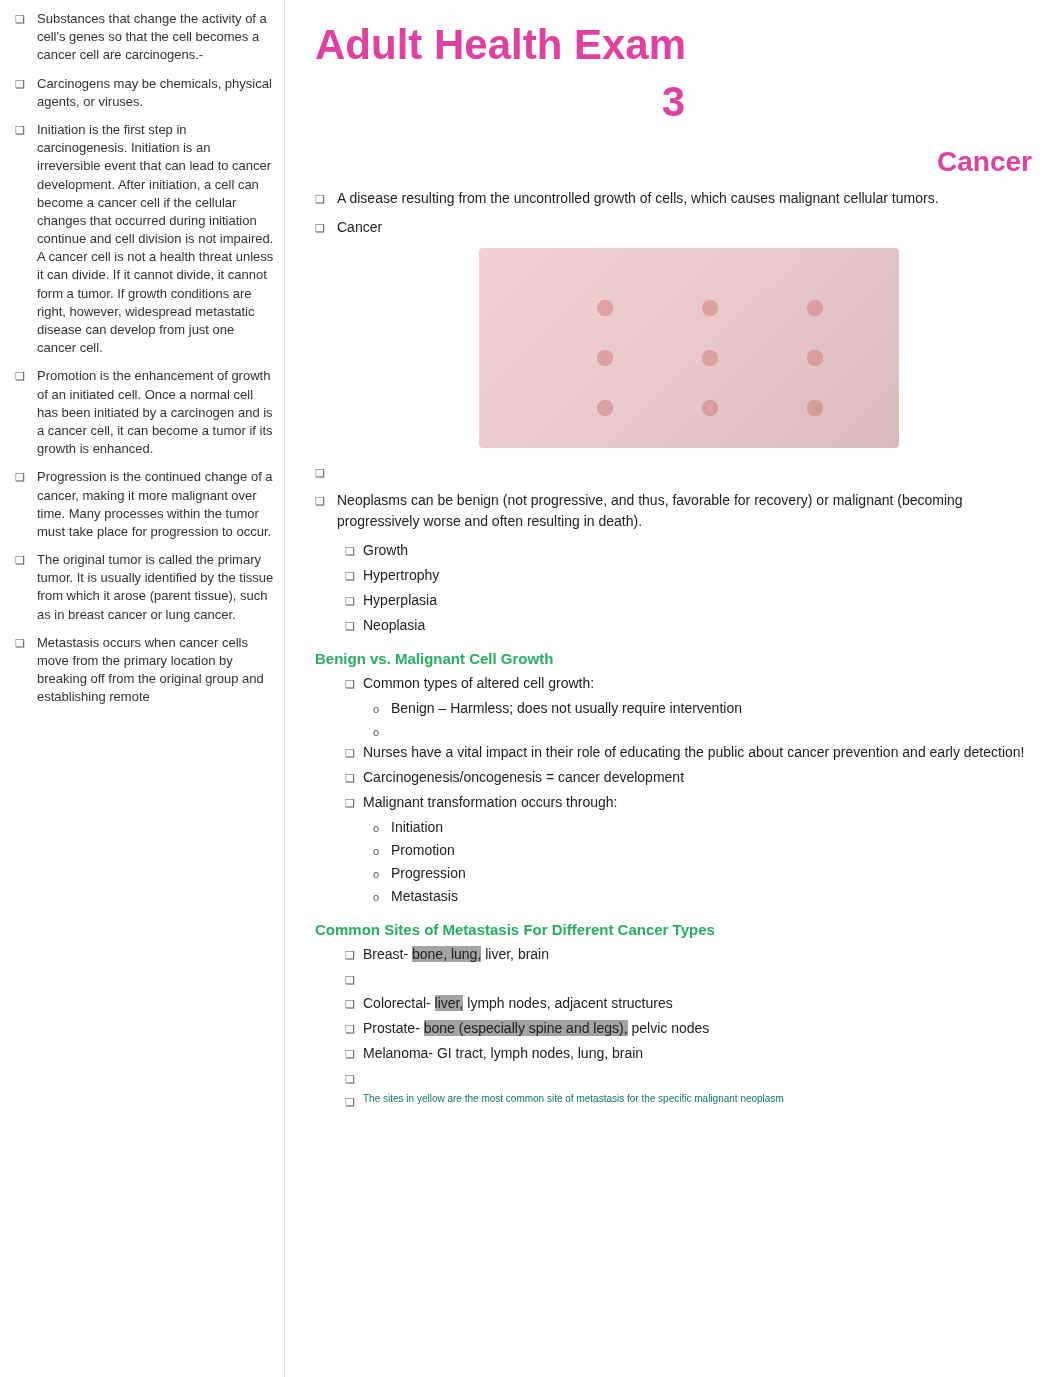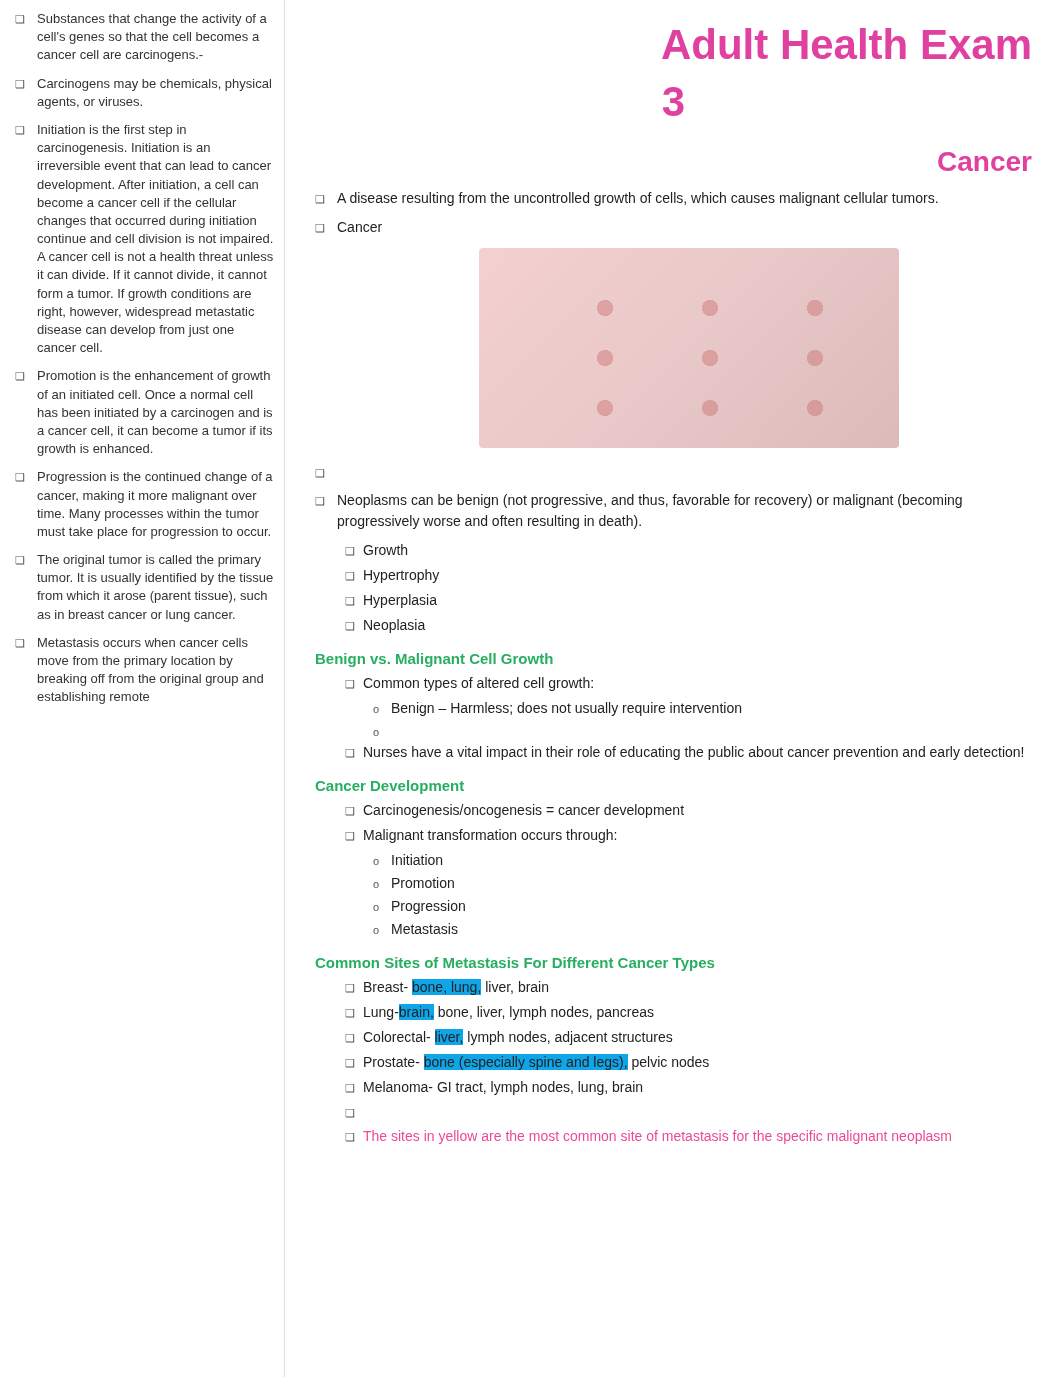--- a/index.html
+++ b/index.html
@@ -44,21 +44,21 @@
     
     .main {
       flex: 1;
       padding: 20px 30px 30px 30px;
     }
 
     .page-title {
       color: #e040a0;
       font-size: 42px;
       font-weight: bold;
-      text-align: right;
+      text-align: left;
       line-height: 1.2;
       margin-bottom: 8px;
     }
     .page-number {
       color: #e040a0;
       font-size: 42px;
       font-weight: bold;
       text-align: center;
       margin-bottom: 20px;
     }
@@ -158,27 +158,27 @@
       line-height: 1.5;
     }
     .circle-bullet {
       min-width: 18px;
       color: #555;
       font-size: 11px;
       margin-top: 3px;
     }
 
     mark {
-      background-color: #0ea5e9;
+      background-color: #a3a3a3;
       color: inherit;
     }
 
     .yellow-note {
-      color: #ec4899;
-      font-size: 14px;
+      color: #0f766e;
+      font-size: 10px;
     }
   </style>
 </head>
 <body>
 
 <div class="sidebar">
   <ul>
     <li>
       <span class="sidebar-bullet">❑</span>
       <span>Substances that change the activity of a cell's genes so that the cell becomes a cancer cell are carcinogens.-</span>
@@ -273,21 +273,20 @@
       <li>
         <span class="circle-bullet">o</span>
       </li>
     </ul>
     <li>
       <span class="sub-bullet">❑</span>
       <span>Nurses have a vital impact in their role of educating the public about cancer prevention and early detection!</span>
     </li>
   </ul>
 
-  <div class="section-heading">Cancer Development</div>
   <ul class="sub-list">
     <li>
       <span class="sub-bullet">❑</span>
       <span>Carcinogenesis/oncogenesis = cancer development</span>
     </li>
     <li>
       <span class="sub-bullet">❑</span>
       <span>Malignant transformation occurs through:</span>
     </li>
     <ul class="sub-sub-list">
@@ -311,21 +310,20 @@
   </ul>
 
   <div class="section-heading">Common Sites of Metastasis For Different Cancer Types</div>
   <ul class="sub-list">
     <li>
       <span class="sub-bullet">❑</span>
       <span>Breast- <mark>bone, lung,</mark> liver, brain</span>
     </li>
     <li>
       <span class="sub-bullet">❑</span>
-      <span>Lung-<mark>brain,</mark> bone, liver, lymph nodes, pancreas</span>
     </li>
     <li>
       <span class="sub-bullet">❑</span>
       <span>Colorectal- <mark>liver,</mark> lymph nodes, adjacent structures</span>
     </li>
     <li>
       <span class="sub-bullet">❑</span>
       <span>Prostate- <mark>bone (especially spine and legs),</mark> pelvic nodes</span>
     </li>
     <li>

